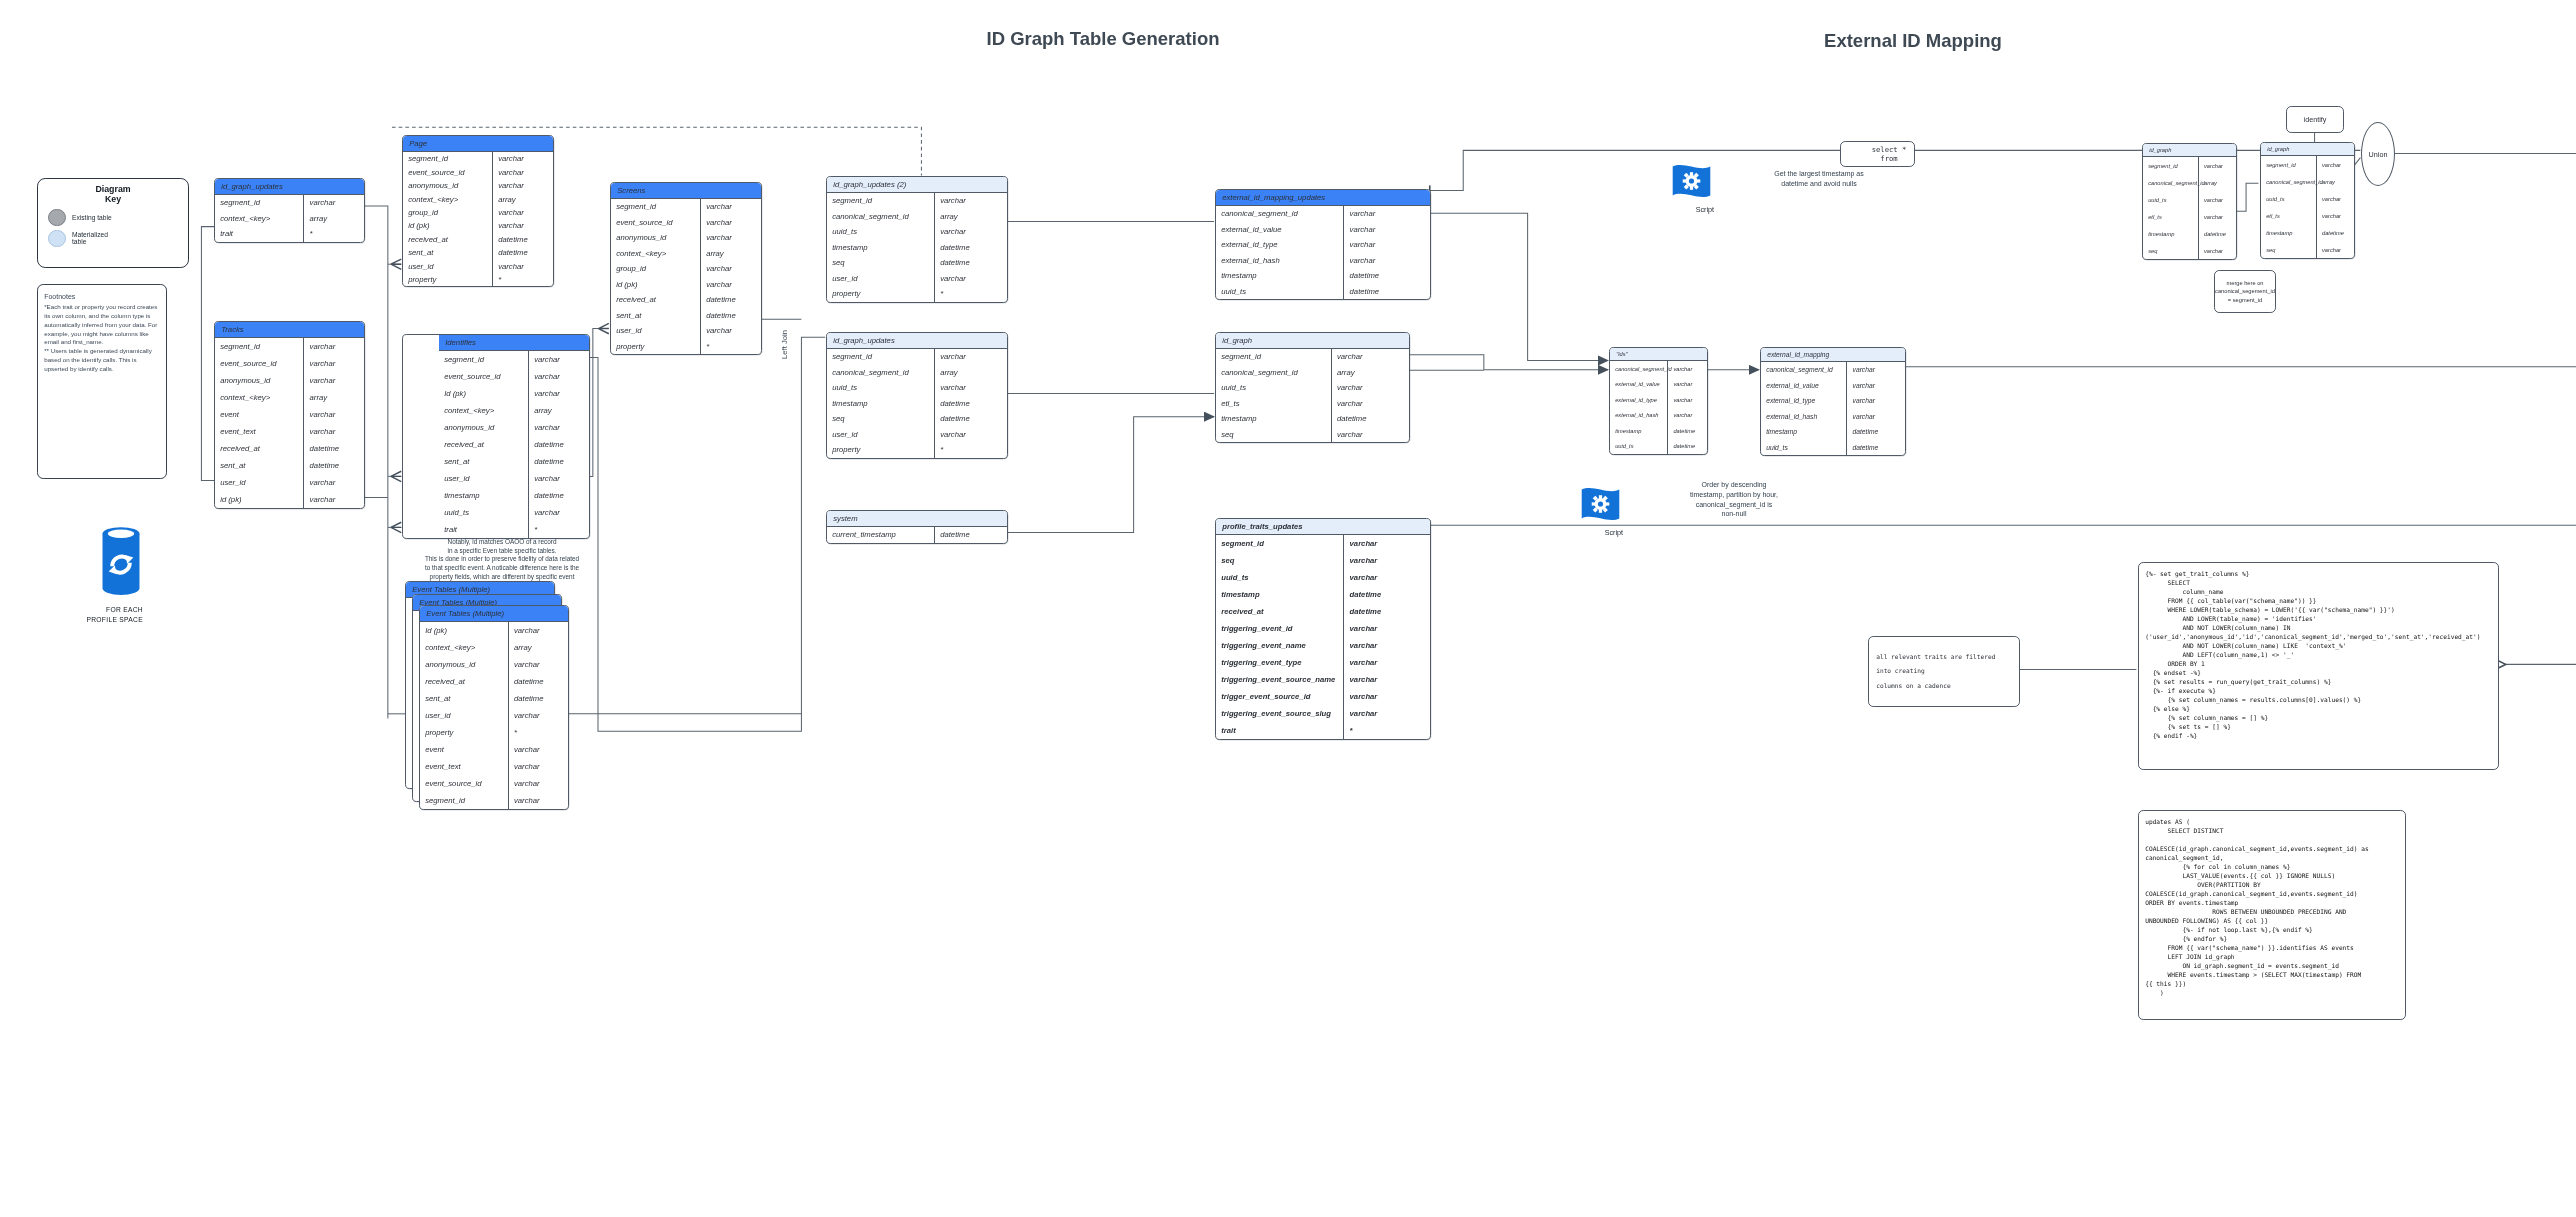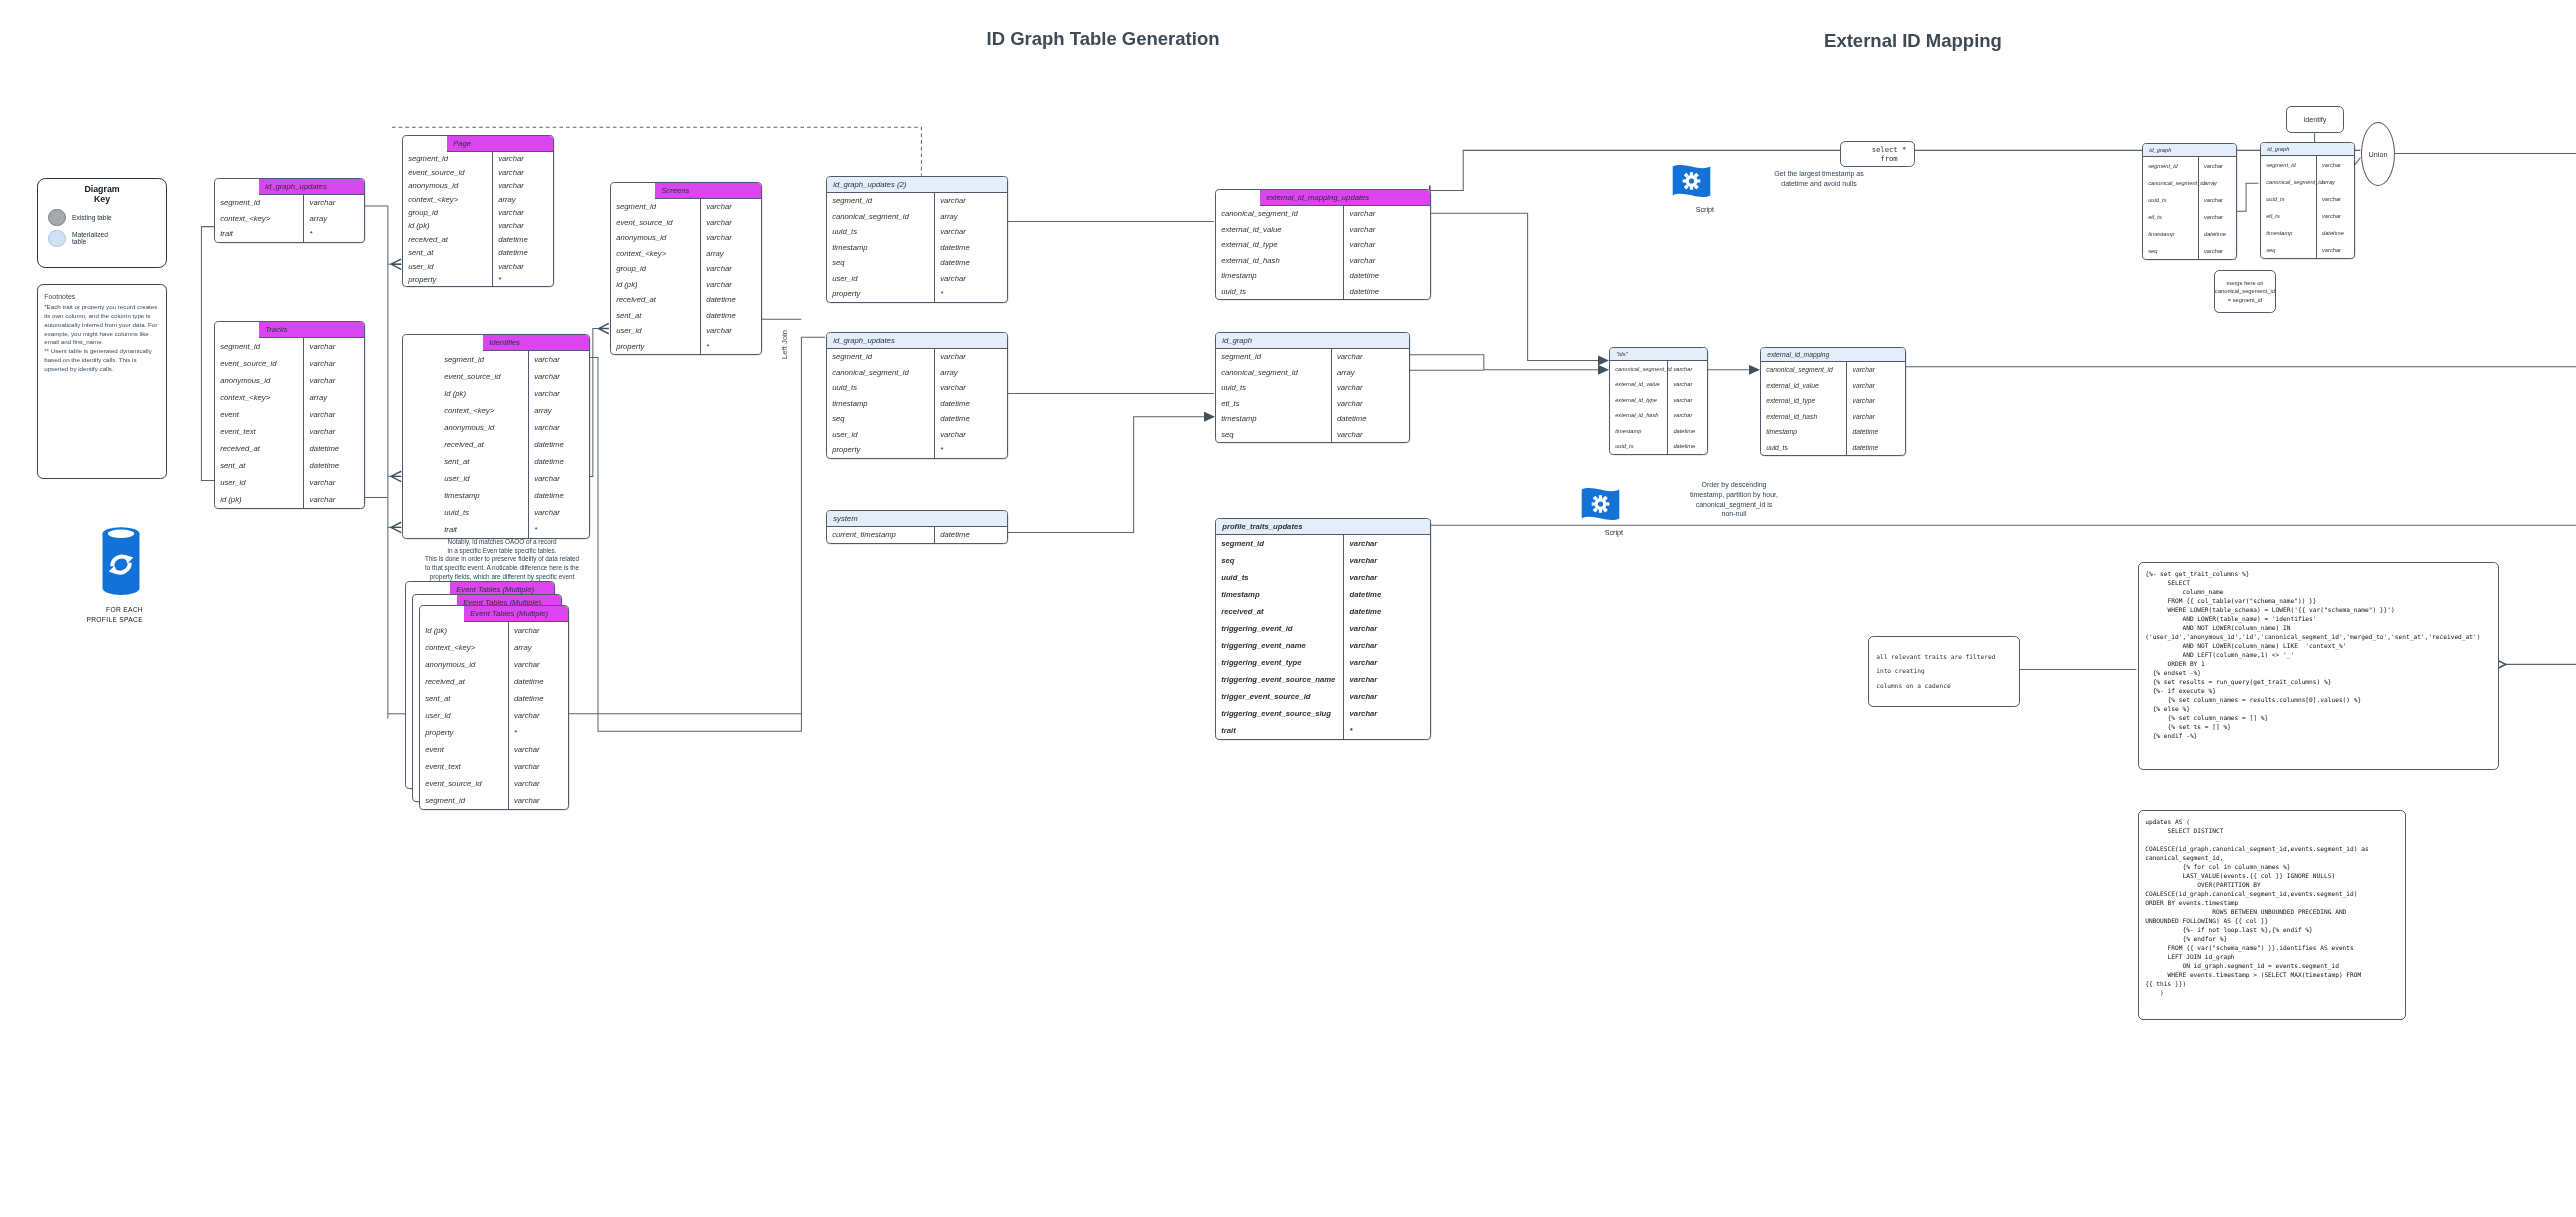--- a/index.html
+++ b/index.html
@@ -8,38 +8,38 @@
   #canvas{position:absolute;inset:0;}
   svg.wires{position:absolute;left:0;top:0;z-index:1;pointer-events:none;}
   .sec-title{position:absolute;font-weight:700;font-size:18.5px;color:#3e4954;
              transform:translateX(-50%);white-space:nowrap;z-index:3;}
   
   .entity{position:absolute;background:#fff;border:0.8px solid #4f5a66;border-radius:4.6px;
           font-size:7.7px;z-index:2;overflow:hidden;box-shadow:0.5px 0.5px 0 rgba(80,90,100,.25);}
   .thead{padding:3.1px 6.2px;font-style:italic;border-bottom:0.8px solid #4f5a66;
          background:#ccd3da;min-height:10.3px;box-sizing:border-box;}
   .materialized>.thead{background:#e4eefb;}
-  .existing>.thead{background:#d946ef;margin-left:44px;}
+  .existing>.thead{background:#3b82f6;}
   .trow{display:flex;align-items:stretch;min-height:var(--rh,15.5px);}
   .fname{width:60%;box-sizing:border-box;padding:1px 2.1px 1px 5.2px;border-right:0.7px solid #4f5a66;
          display:flex;align-items:center;font-style:italic;}
   .ftype{flex:1;padding:1px 2.1px 1px 5.2px;display:flex;align-items:center;font-style:italic;}
   .ghost .tbody{height:100%;}
   
   .lbox{position:absolute;background:#fff;border:0.8px solid #4f5a66;border-radius:5.2px;
         display:flex;align-items:center;justify-content:center;z-index:2;box-sizing:border-box;
         text-align:center;color:#2d3138;}
   .ellipse{border-radius:50%;}
   .mono{font-family:"DejaVu Sans Mono","Liberation Mono",monospace;padding-left:23px;}
   .sqlbox{align-items:flex-start;justify-content:flex-start;text-align:left;padding:7.2px 6.2px;}
   .sqlbox pre{margin:0;font-family:"DejaVu Sans Mono","Liberation Mono",monospace;
               font-size:6.2px;line-height:1.45;color:#111;}
   .note{position:absolute;color:#33414e;z-index:3;white-space:pre-line;}
   
-  .keybox{position:absolute;left:37px;top:178px;width:130px;height:90px;background:#fff;
+  .keybox{position:absolute;left:37px;top:178px;width:152px;height:90px;background:#fff;
           border:1.2px solid #2a3440;border-radius:8.2px;z-index:2;box-sizing:border-box;padding:5.2px 6.2px;}
   .keybox h3{margin:0 0 4.1px 0;text-align:center;font-size:8.8px;line-height:1.15;color:#10181f;white-space:pre-line;}
   .keyrow{display:flex;align-items:center;gap:6.2px;margin:3.6px 0 0 4.1px;font-size:6.7px;color:#1d2730;}
   .keydot{width:17.5px;height:17.5px;border-radius:50%;flex:0 0 17.5px;box-sizing:border-box;}
   .fnbox{position:absolute;left:37px;top:284px;width:130px;height:195px;background:#fff;
          border:0.9px solid #3a4450;border-radius:6.2px;z-index:2;box-sizing:border-box;
          padding:7.2px 6.2px;font-size:6.2px;line-height:1.42;color:#3b4856;}
   .fnbox .fn-title{font-size:7px;margin-bottom:1px;}
   .fnbox .fn-body{white-space:pre-line;}
   .iconblock{position:absolute;z-index:2;text-align:right;}

